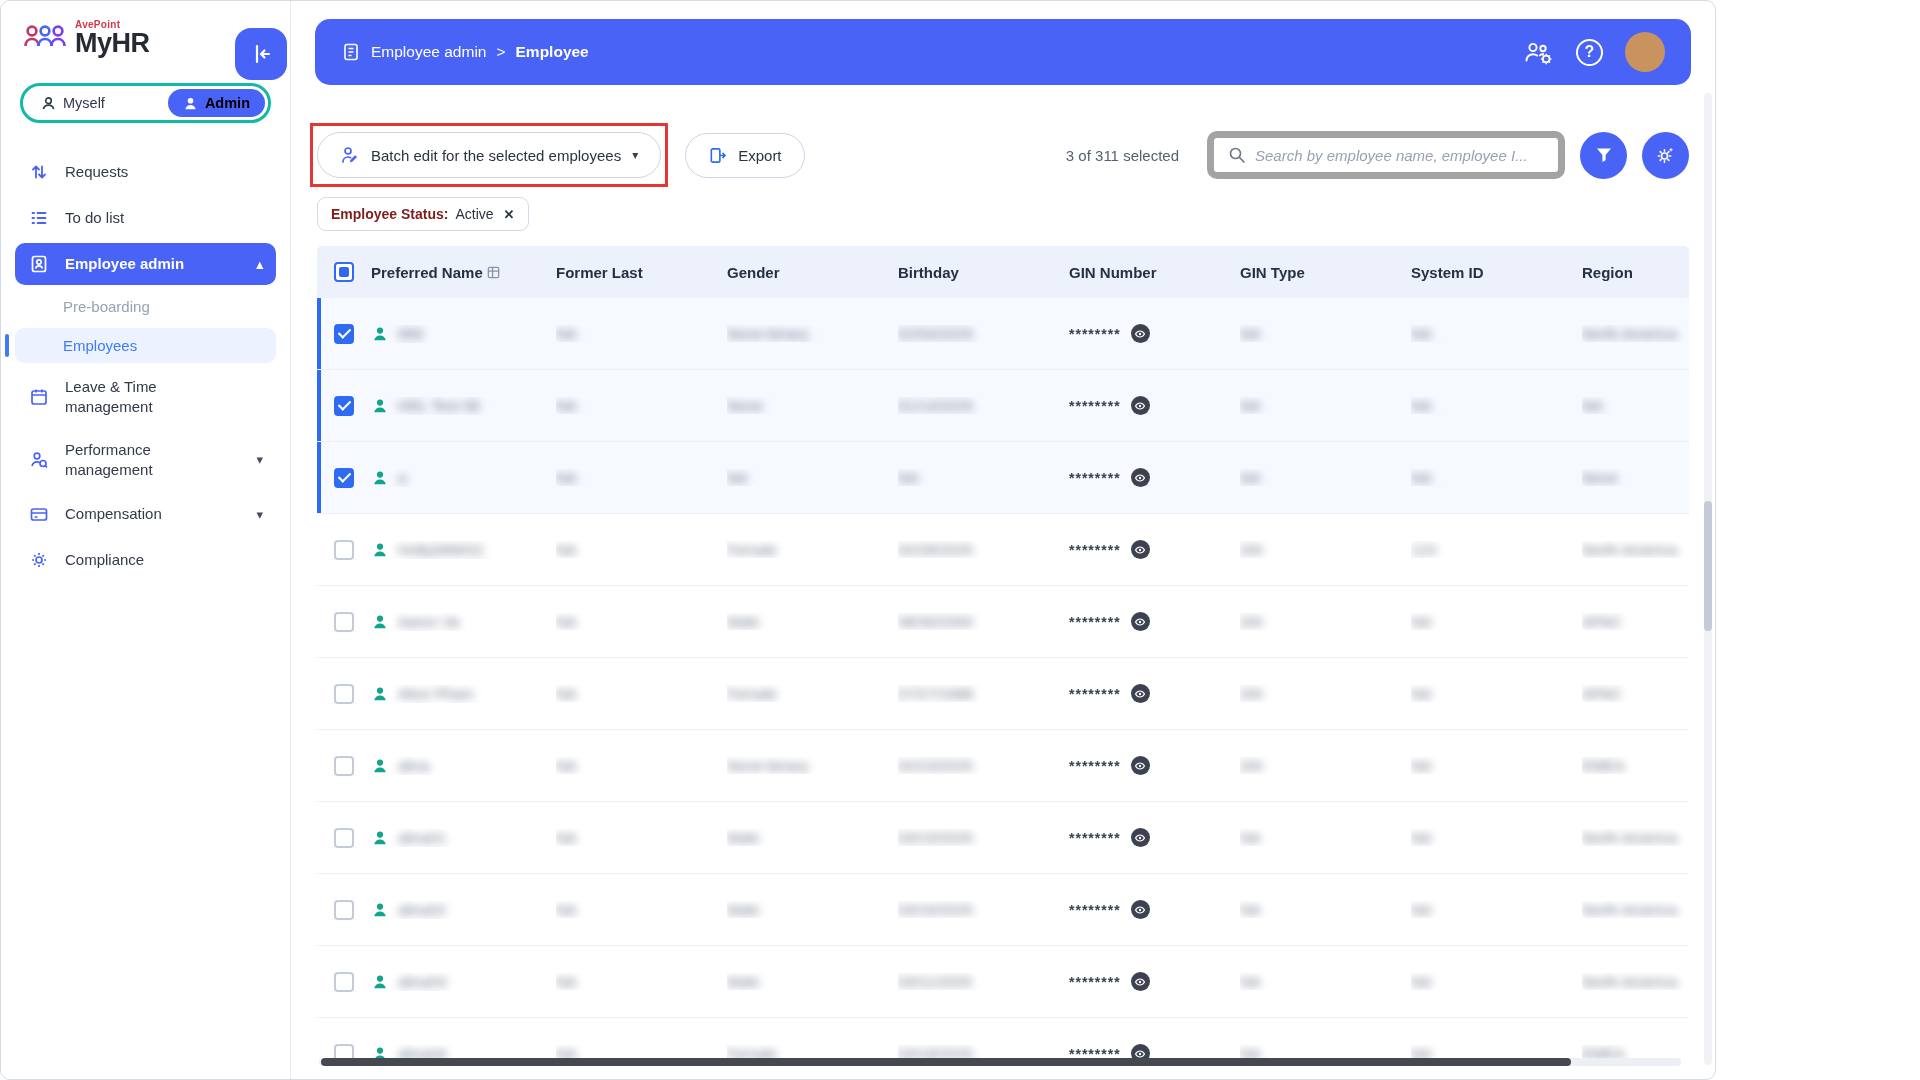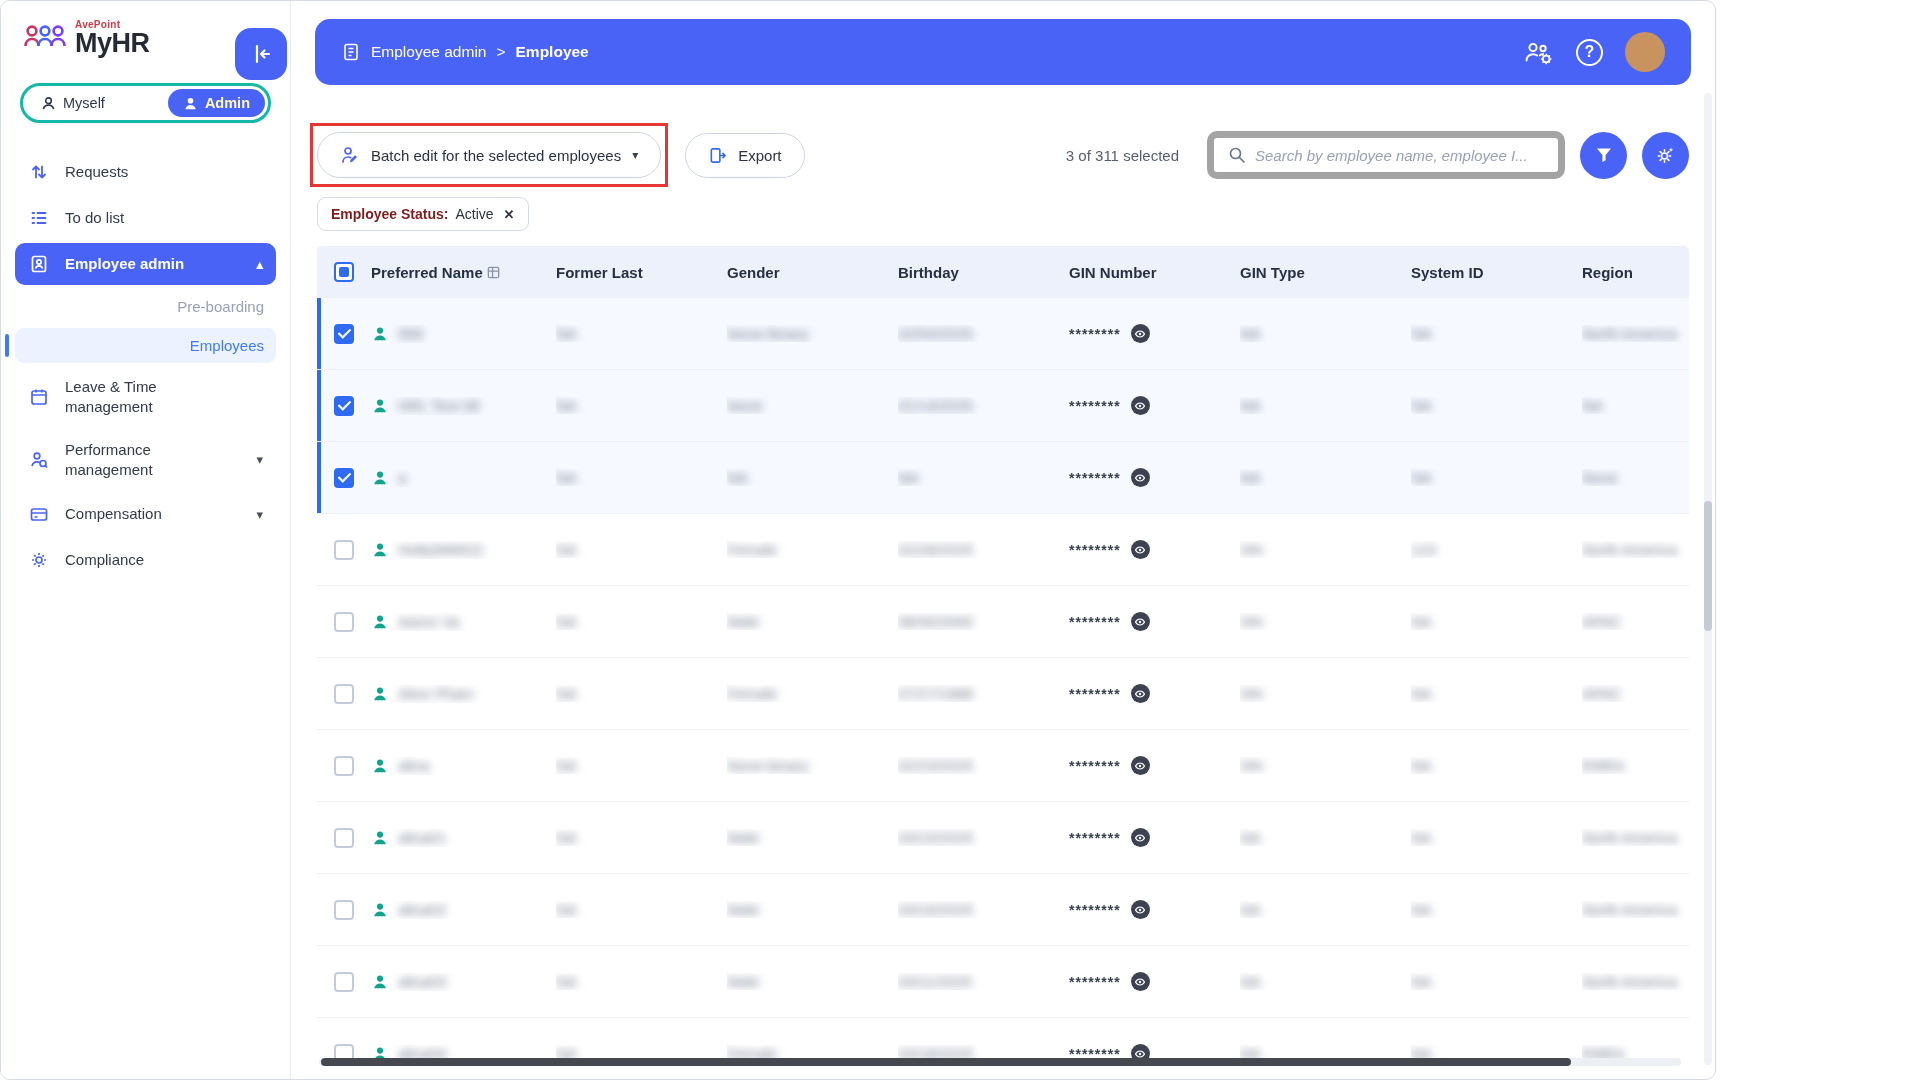--- a/index.html
+++ b/index.html
@@ -7,28 +7,28 @@
   .page { width:1716px; height:1080px; border:1px solid #d5dae4; border-radius:10px; overflow:hidden; display:flex; position:relative; background:#fff; }
 
   
   .sidebar { width:290px; background:#fff; border-right:1px solid #e7eaf2; position:relative; padding:18px 14px; flex-shrink:0; }
   .logo-row { display:flex; align-items:center; gap:8px; padding-left:8px; }
   .logo-text .small { font-size:10px; font-weight:700; color:#d23a47; letter-spacing:.3px; }
   .logo-text .big { font-size:27px; font-weight:800; color:#262b33; letter-spacing:-.5px; line-height:1; }
   .collapse-btn { position:absolute; top:27px; right:3px; width:52px; height:52px; border-radius:16px; background:#4a63f7; display:flex; align-items:center; justify-content:center; cursor:pointer; }
   .seg-toggle { margin:26px auto 18px; display:flex; align-items:center; border:3px solid #14b8a6; border-radius:999px; padding:3px; width:fit-content; box-shadow:0 1px 3px rgba(30,40,90,.08); background:#fff;gap:48px; }
   .seg { display:flex; align-items:center; gap:7px; padding:6px 15px; border-radius:999px; font-size:14.5px; color:#30394a; cursor:pointer; }
-  .seg.active { background:#4a63f7; color:#fef9c3; font-weight:700;text-align:center; }
+  .seg.active { background:#4a63f7; color:#000000; font-weight:700;text-align:center; }
   .nav { margin-top:28px; display:flex; flex-direction:column; gap:4px; }
   .nav-item { display:flex; align-items:center; gap:15px; padding:10px 13px; border-radius:10px; color:#323a49; font-size:15px; cursor:pointer; position:relative; }
   .nav-item .nav-label { max-width:152px; line-height:1.3; }
   .nav-item.active { background:#4a63f7; color:#fff; font-weight:600; }
   .nav-item .chev { margin-left:auto; font-size:13px; color:#454d5c; }
   .nav-item.active .chev { color:#fff; }
-  .sub-item { padding:9px 12px 9px 48px; font-size:15px; color:#98a1b3; border-radius:9px; cursor:pointer; position:relative;text-align:right; }
+  .sub-item { padding:9px 12px 9px 48px; font-size:15px; color:#98a1b3; border-radius:9px; cursor:pointer; position:relative; }
   .sub-item.active { background:#ecf2ff; color:#3f7bf6; }
   .sub-item.active::before { content:''; position:absolute; left:-10px; top:18%; height:64%; width:4px; border-radius:3px; background:#3f7bf6; }
   .nav-ic { width:22px; height:22px; display:flex; align-items:center; justify-content:center; flex-shrink:0; }
 
   
   .main { flex:1; display:flex; flex-direction:column; overflow:hidden; position:relative; }
   .topbar { height:66px; margin:18px 24px 0 24px; background:#4a63f7; border-radius:15px; display:flex; align-items:center; padding:0 26px; color:#fff; flex-shrink:0; }
   .crumb { display:flex; align-items:center; gap:10px; font-size:15.5px; }
   .crumb .current { font-weight:700; }
   .top-actions { margin-left:auto; display:flex; align-items:center; gap:22px; }

